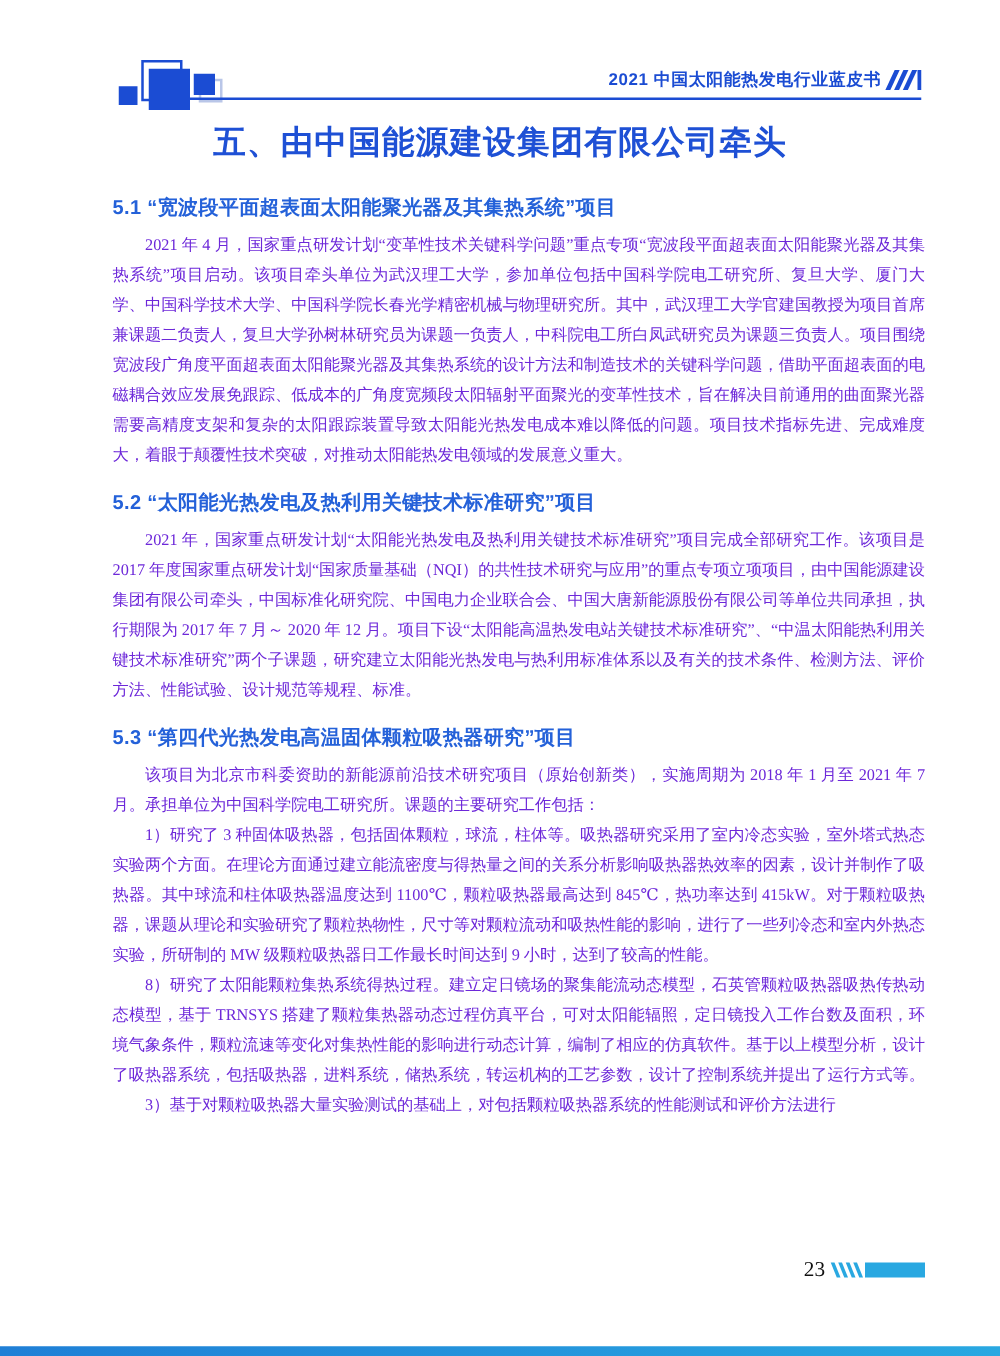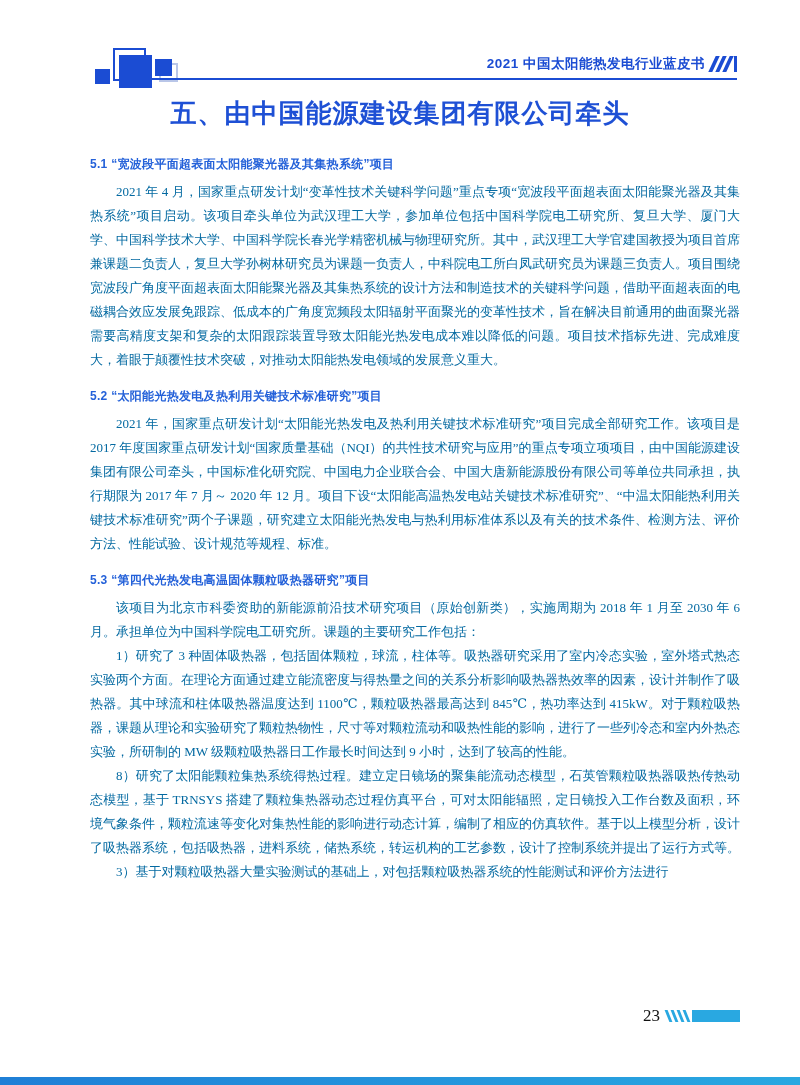--- a/index.html
+++ b/index.html
@@ -21,24 +21,24 @@
   .header-slashes i{display:block;width:4px;height:16px;background:#1b4cd3;margin-right:3px;transform:skewX(-25deg);}
   .header-slashes b{display:block;width:3px;height:16px;background:#1b4cd3;margin-left:1px;}
 
   
   h1{position:absolute;top:96px;left:0;width:100%;margin:0;text-align:center;
      font-family:"Liberation Sans","DejaVu Sans",sans-serif;font-size:26px;font-weight:bold;
      color:#1e50d5;letter-spacing:1px;}
 
   
   main{position:absolute;top:150px;left:90px;width:650px;}
-  h2{font-family:"Liberation Sans","DejaVu Sans",sans-serif;font-size:12px;font-weight:bold;
+  h2{font-family:"Liberation Sans","DejaVu Sans",sans-serif;font-size:16px;font-weight:bold;
      color:#2461d9;margin:16px 0 7px 0;letter-spacing:.3px;}
   main section:first-child h2{margin-top:6px;}
-  p{font-size:13px;line-height:24px;color:#0369a1;text-align:justify;text-indent:2em;margin:0;}
+  p{font-size:13px;line-height:24px;color:#6d28d9;text-align:justify;text-indent:2em;margin:0;}
 
   
   footer{position:absolute;top:1006px;right:60px;display:flex;align-items:center;}
   .pageno{font-size:17px;color:#111;margin-right:7px;}
   .footer-slashes{display:flex;align-items:center;height:13px;}
   .footer-slashes i{display:block;width:3px;height:12px;background:#29a8e1;margin-right:3px;transform:skewX(22deg);}
   .footer-slashes .bar{display:block;width:48px;height:12px;background:#29a8e1;margin-left:1px;}
 
   
   .bottom-bar{position:absolute;left:0;bottom:0;width:100%;height:8px;
@@ -77,21 +77,21 @@
       <p>2021 年 4 月，国家重点研发计划“变革性技术关键科学问题”重点专项“宽波段平面超表面太阳能聚光器及其集热系统”项目启动。该项目牵头单位为武汉理工大学，参加单位包括中国科学院电工研究所、复旦大学、厦门大学、中国科学技术大学、中国科学院长春光学精密机械与物理研究所。其中，武汉理工大学官建国教授为项目首席兼课题二负责人，复旦大学孙树林研究员为课题一负责人，中科院电工所白凤武研究员为课题三负责人。项目围绕宽波段广角度平面超表面太阳能聚光器及其集热系统的设计方法和制造技术的关键科学问题，借助平面超表面的电磁耦合效应发展免跟踪、低成本的广角度宽频段太阳辐射平面聚光的变革性技术，旨在解决目前通用的曲面聚光器需要高精度支架和复杂的太阳跟踪装置导致太阳能光热发电成本难以降低的问题。项目技术指标先进、完成难度大，着眼于颠覆性技术突破，对推动太阳能热发电领域的发展意义重大。</p>
     </section>
 
     <section>
       <h2>5.2 “太阳能光热发电及热利用关键技术标准研究”项目</h2>
       <p>2021 年，国家重点研发计划“太阳能光热发电及热利用关键技术标准研究”项目完成全部研究工作。该项目是 2017 年度国家重点研发计划“国家质量基础（NQI）的共性技术研究与应用”的重点专项立项项目，由中国能源建设集团有限公司牵头，中国标准化研究院、中国电力企业联合会、中国大唐新能源股份有限公司等单位共同承担，执行期限为 2017 年 7 月～ 2020 年 12 月。项目下设“太阳能高温热发电站关键技术标准研究”、“中温太阳能热利用关键技术标准研究”两个子课题，研究建立太阳能光热发电与热利用标准体系以及有关的技术条件、检测方法、评价方法、性能试验、设计规范等规程、标准。</p>
     </section>
 
     <section>
       <h2>5.3 “第四代光热发电高温固体颗粒吸热器研究”项目</h2>
-      <p>该项目为北京市科委资助的新能源前沿技术研究项目（原始创新类），实施周期为 2018 年 1 月至 2030 年 6 月。承担单位为中国科学院电工研究所。课题的主要研究工作包括：</p>
+      <p>该项目为北京市科委资助的新能源前沿技术研究项目（原始创新类），实施周期为 2018 年 1 月至 2021 年 7 月。承担单位为中国科学院电工研究所。课题的主要研究工作包括：</p>
       <p>1）研究了 3 种固体吸热器，包括固体颗粒，球流，柱体等。吸热器研究采用了室内冷态实验，室外塔式热态实验两个方面。在理论方面通过建立能流密度与得热量之间的关系分析影响吸热器热效率的因素，设计并制作了吸热器。其中球流和柱体吸热器温度达到 1100℃，颗粒吸热器最高达到 845℃，热功率达到 415kW。对于颗粒吸热器，课题从理论和实验研究了颗粒热物性，尺寸等对颗粒流动和吸热性能的影响，进行了一些列冷态和室内外热态实验，所研制的 MW 级颗粒吸热器日工作最长时间达到 9 小时，达到了较高的性能。</p>
       <p>8）研究了太阳能颗粒集热系统得热过程。建立定日镜场的聚集能流动态模型，石英管颗粒吸热器吸热传热动态模型，基于 TRNSYS 搭建了颗粒集热器动态过程仿真平台，可对太阳能辐照，定日镜投入工作台数及面积，环境气象条件，颗粒流速等变化对集热性能的影响进行动态计算，编制了相应的仿真软件。基于以上模型分析，设计了吸热器系统，包括吸热器，进料系统，储热系统，转运机构的工艺参数，设计了控制系统并提出了运行方式等。</p>
       <p>3）基于对颗粒吸热器大量实验测试的基础上，对包括颗粒吸热器系统的性能测试和评价方法进行</p>
     </section>
 
   </main>
 
   <footer>
     <span class="pageno">23</span>
     <span class="footer-slashes">

